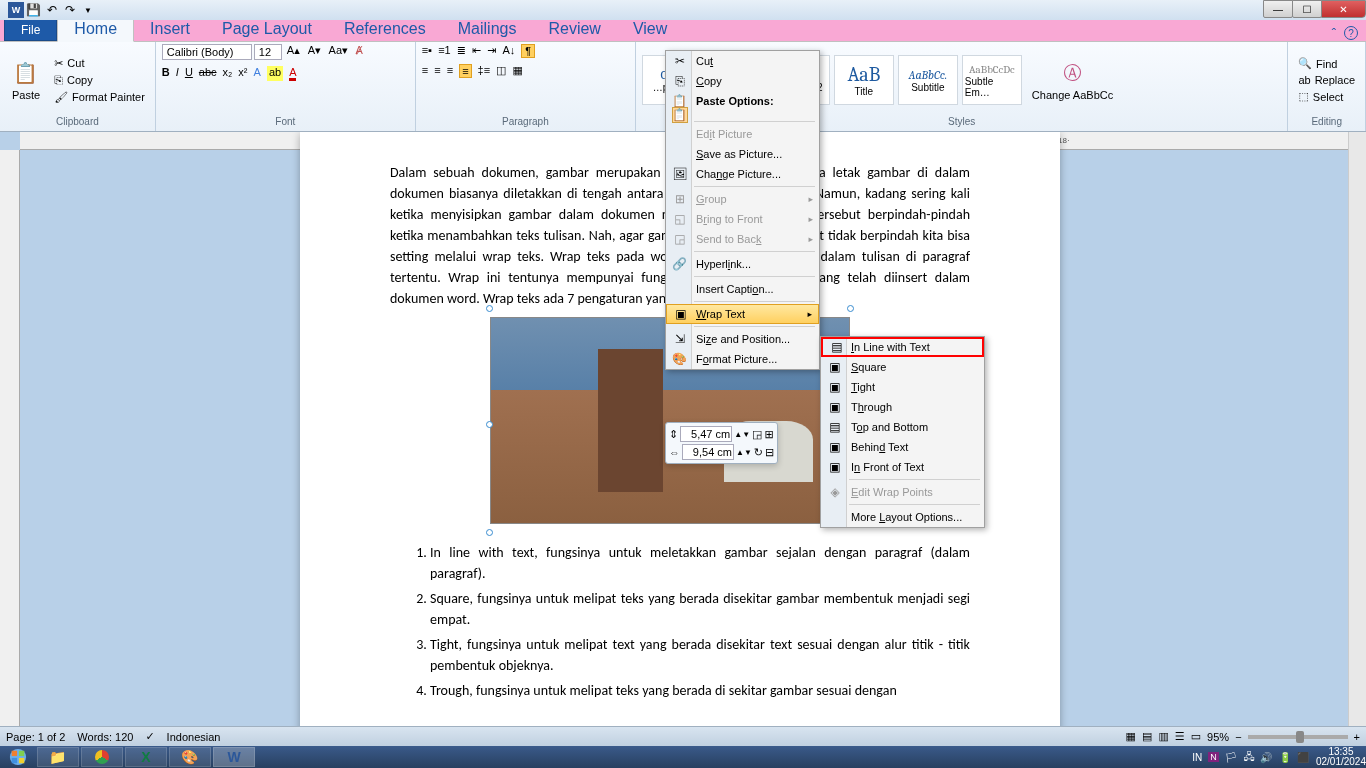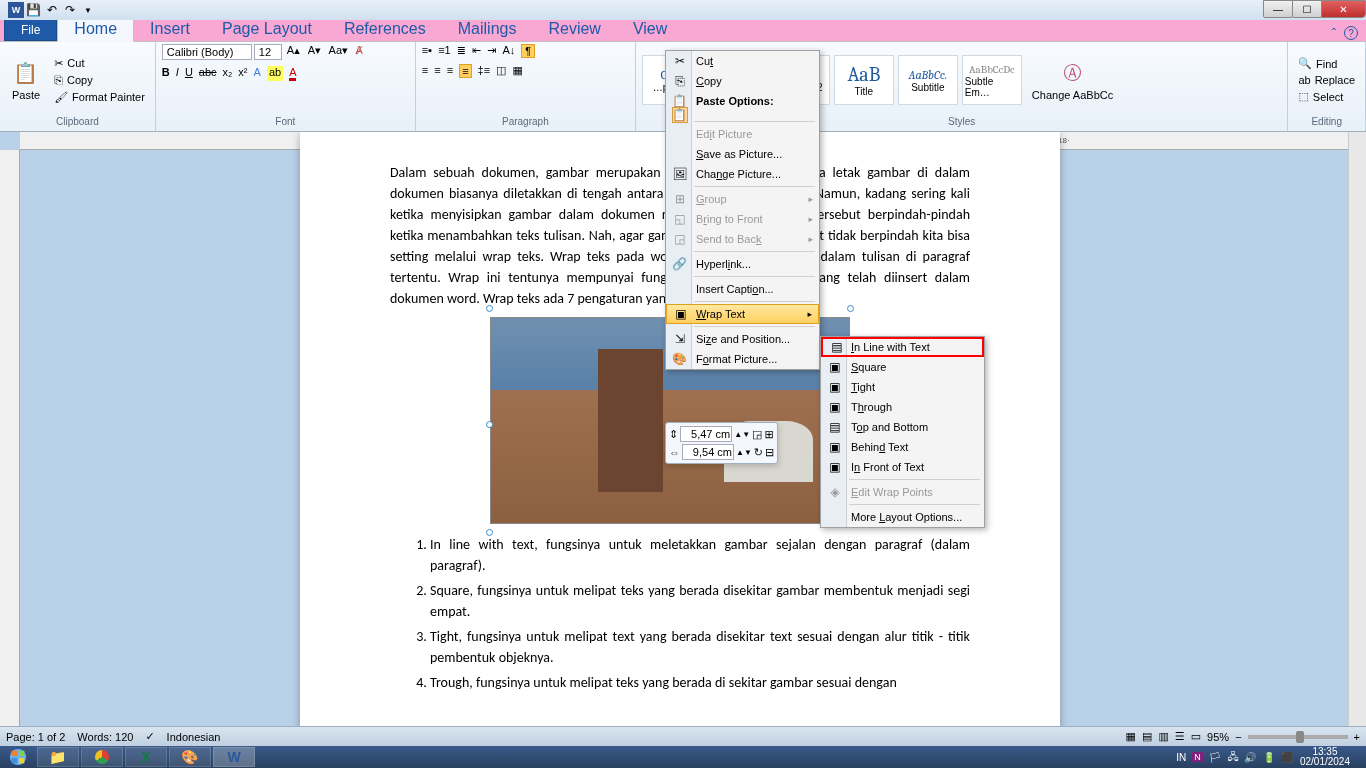--- a/index.html
+++ b/index.html
@@ -39,21 +39,21 @@
 .ruler-v { position: absolute; left: 0; top: 18px; bottom: 0; width: 20px; background: #f0f0f0; border-right: 1px solid #aaa; }
 .ruler-h { position: absolute; top: 0; left: 20px; right: 18px; height: 18px; background: #f0f0f0; border-bottom: 1px solid #aaa; font-size: 8px; overflow: hidden; display: flex; align-items: center; padding-left: 290px; }
 .ruler-h span { display: inline-block; width: 43px; text-align: center; color: #555; }
 .scrollbar-v { position: absolute; right: 0; top: 0; bottom: 0; width: 18px; background: #e8e8e8; border-left: 1px solid #ccc; }
 .page { position: absolute; left: 300px; top: 0; width: 760px; background: #fff; box-shadow: 0 2px 8px rgba(0,0,0,0.3); padding: 30px 90px; height: 800px; }
 .page p { font-family: Calibri, sans-serif; font-size: 14px; line-height: 1.5; color: #000; text-align: justify; }
 .page .img-placeholder { width: 360px; height: 207px; background: linear-gradient(180deg,#7090b0 0%,#5880a8 35%,#a07050 35%,#8b6040 100%); margin: 8px 0; position: relative; border: 1px solid #888; }
 .img-placeholder::before { content:""; position:absolute; left:30%; top:15%; width:18%; height:70%; background:#6b4530; }
 .img-placeholder::after { content:""; position:absolute; right:10%; bottom:20%; width:25%; height:30%; background:#d8d8d0; border-radius: 30% 30% 0 0;}
 .sel-handle { position: absolute; width: 7px; height: 7px; background: #fff; border: 1px solid #3a8dd0; border-radius: 50%; }
-.page ol { font-family: Calibri, sans-serif; font-size: 14px; line-height: 1.5; margin-left: 40px; margin-top: 0; }
+.page ol { font-family: Calibri, sans-serif; font-size: 14px; line-height: 1.5; margin-left: 40px; margin-top: 8px; }
 .page ol li { margin-bottom: 4px; text-align: justify; }
 
 
 .float-fmt { position: absolute; background: #f4f8fc; border: 1px solid #a0b0c0; border-radius: 3px; padding: 2px; box-shadow: 0 2px 6px rgba(0,0,0,0.2); }
 .float-fmt .row { display: flex; gap: 2px; align-items: center; padding: 1px; }
 .float-fmt input { width: 52px; border: 1px solid #aab; font-size: 11px; padding: 1px; text-align: right; }
 
 
 .context-menu { position: absolute; background: #f4f4f4; border: 1px solid #a0a0a0; box-shadow: 2px 2px 6px rgba(0,0,0,0.3); font-size: 11px; min-width: 150px; }
 .context-menu .item { display: flex; align-items: center; padding: 4px 20px 4px 30px; position: relative; cursor: default; }
@@ -69,21 +69,21 @@
 .statusbar { position: absolute; bottom: 22px; left: 0; right: 0; height: 20px; background: linear-gradient(#d8e4f0,#c0d0e0); border-top: 1px solid #a0b0c0; display: flex; align-items: center; font-size: 11px; padding: 0 6px; gap: 12px; }
 .statusbar .right { margin-left: auto; display: flex; align-items: center; gap: 6px; }
 .zoom-slider { width: 100px; height: 4px; background: #aaa; position: relative; }
 .zoom-slider::after { content:""; position:absolute; left:48%; top:-4px; width:8px; height:12px; background:#888; border-radius:2px; }
 
 
 .taskbar { position: absolute; bottom: 0; left: 0; right: 0; height: 22px; background: linear-gradient(#3a5a8a,#284060); display: flex; align-items: center; }
 .taskbar .start { width: 36px; height: 22px; display:flex; align-items:center; justify-content:center; }
 .taskbar .start svg { width:18px; height:18px; }
 .taskbar .tbtn { width: 42px; height: 20px; margin: 0 1px; background: rgba(255,255,255,0.1); border: 1px solid rgba(255,255,255,0.15); display: flex; align-items: center; justify-content: center; font-size: 14px; }
-.taskbar .tray { margin-left: auto; display: flex; align-items: center; gap: 6px; color: #fff; font-size: 10px; padding-right: 16px; }
+.taskbar .tray { margin-left: auto; display: flex; align-items: center; gap: 6px; color: #fff; font-size: 10px; padding-right: 0; }
 
 u.mnemonic { text-decoration: underline; }
 </style>
 </head>
 <body>
 
 <div class="titlebar">
   <div class="qat">
     <span class="qat-icon" style="background:#2b579a;color:#fff;font-size:9px;font-weight:bold;">W</span>
     <span class="qat-icon" style="color:#2060c0;">💾</span>

